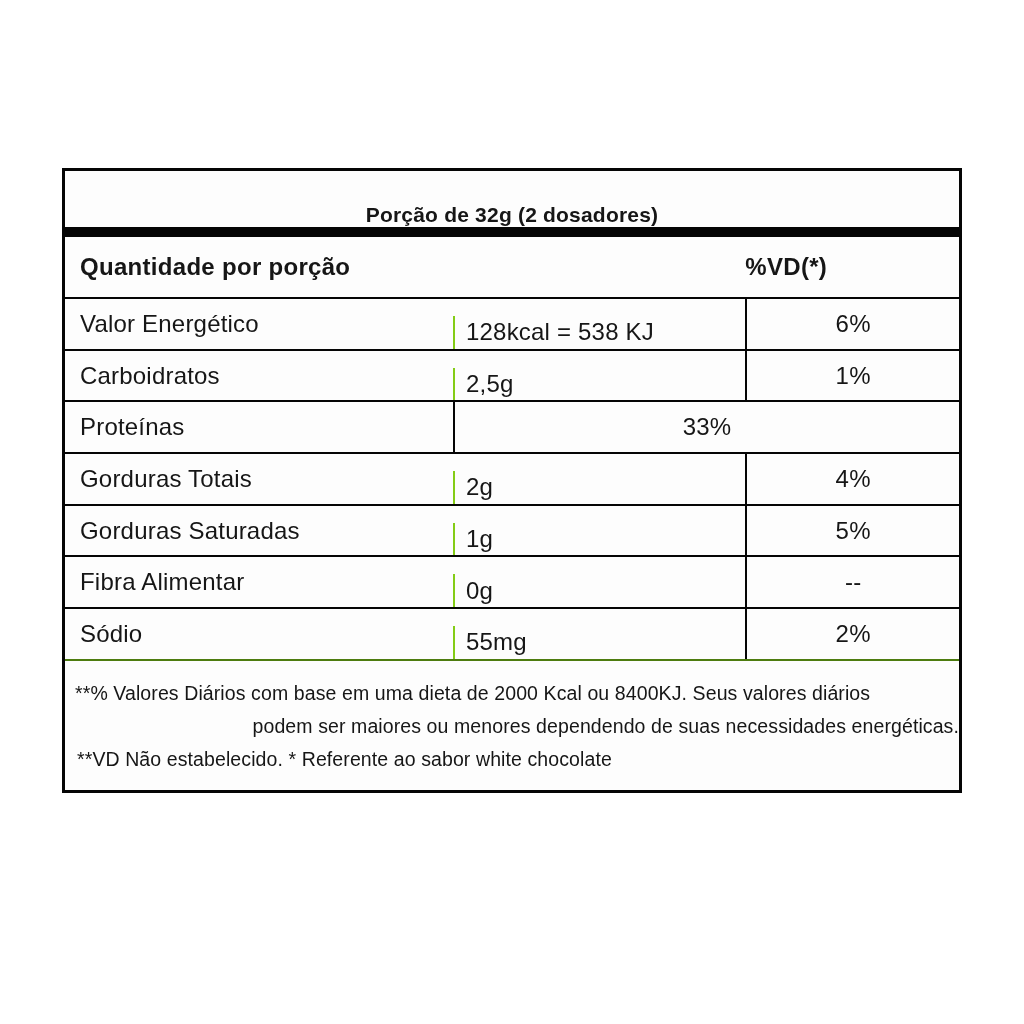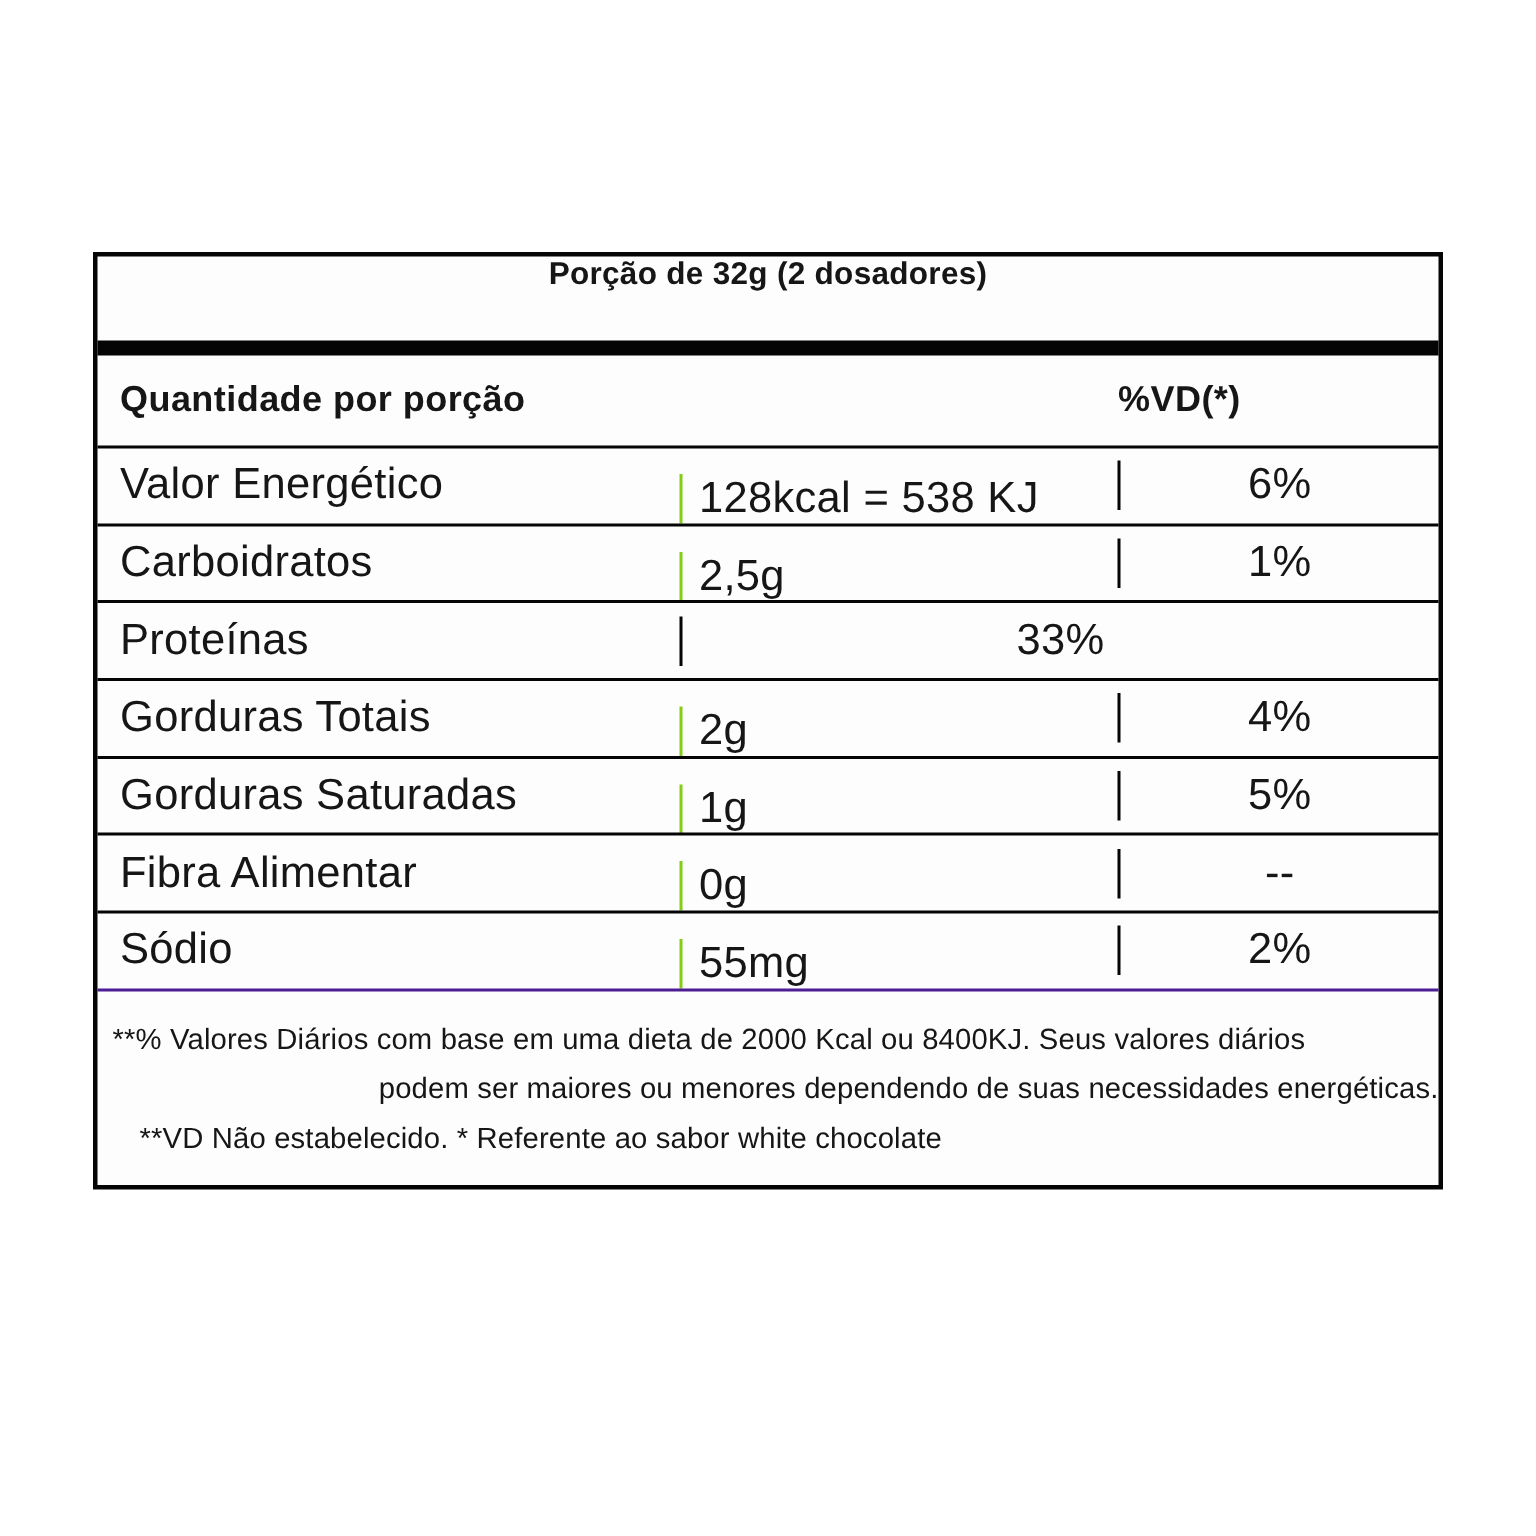--- a/index.html
+++ b/index.html
@@ -15,21 +15,21 @@
     left: 62px; top: 168px;
     width: 900px; height: 625px;
     background: #fdfdfd;
     border: 3px solid #050505;
     display: flex;
     flex-direction: column;
   }
   .serving-row {
     height: 56px;
     display: flex;
-    align-items: flex-start;
+    align-items: flex-end;
     justify-content: center;
     font-size: 21px;
     font-weight: 700;
     letter-spacing: 0.2px;
   }
   .thick-divider {
     height: 10px;
     background: #050505;
     flex: 0 0 auto;
   }
@@ -46,23 +46,22 @@
     padding-left: 15px;
   }
   .header-spacer { flex: 1 1 auto; }
   .header-right {
     flex: 0 0 23.9%;
   }
   .data-row {
     height: 51.7px;
     display: flex;
     border-top: 2px solid #050505;
-    font-size: 29px;
+    font-size: 24px;
     letter-spacing: 0.2px;
-    align-items: center;
   }
   .cell {
     display: flex;
     align-items: center;
   }
   .cell-label {
     flex: 0 0 43.4%;
     padding-left: 15px;
   }
   .cell-amount {
@@ -71,29 +70,29 @@
     padding-left: 11px;
     margin-top: 17px;
   }
   .cell-dv {
     flex: 1 1 auto;
     border-left: 2px solid #050505;
     justify-content: center;
   }
   .footnotes {
     flex: 1 1 auto;
-    border-top: 2px solid #4c1d95;
+    border-top: 2px solid #4d7c0f;
     padding-top: 16px;
     font-size: 19.5px;
     line-height: 33px;
     letter-spacing: 0.1px;
   }
   .footnote-line-0 { padding-left: 10px; }
   .footnote-line-1 { padding-left: 24px; text-align: right; }
-  .footnote-line-2 { padding-left: 28px; }
+  .footnote-line-2 { padding-left: 12px; }
 </style>
 </head>
 <body>
 
 <div class="nutrition-table">
 
   <div class="serving-row">
     <span>Porção de 32g (2 dosadores)</span>
   </div>
 

